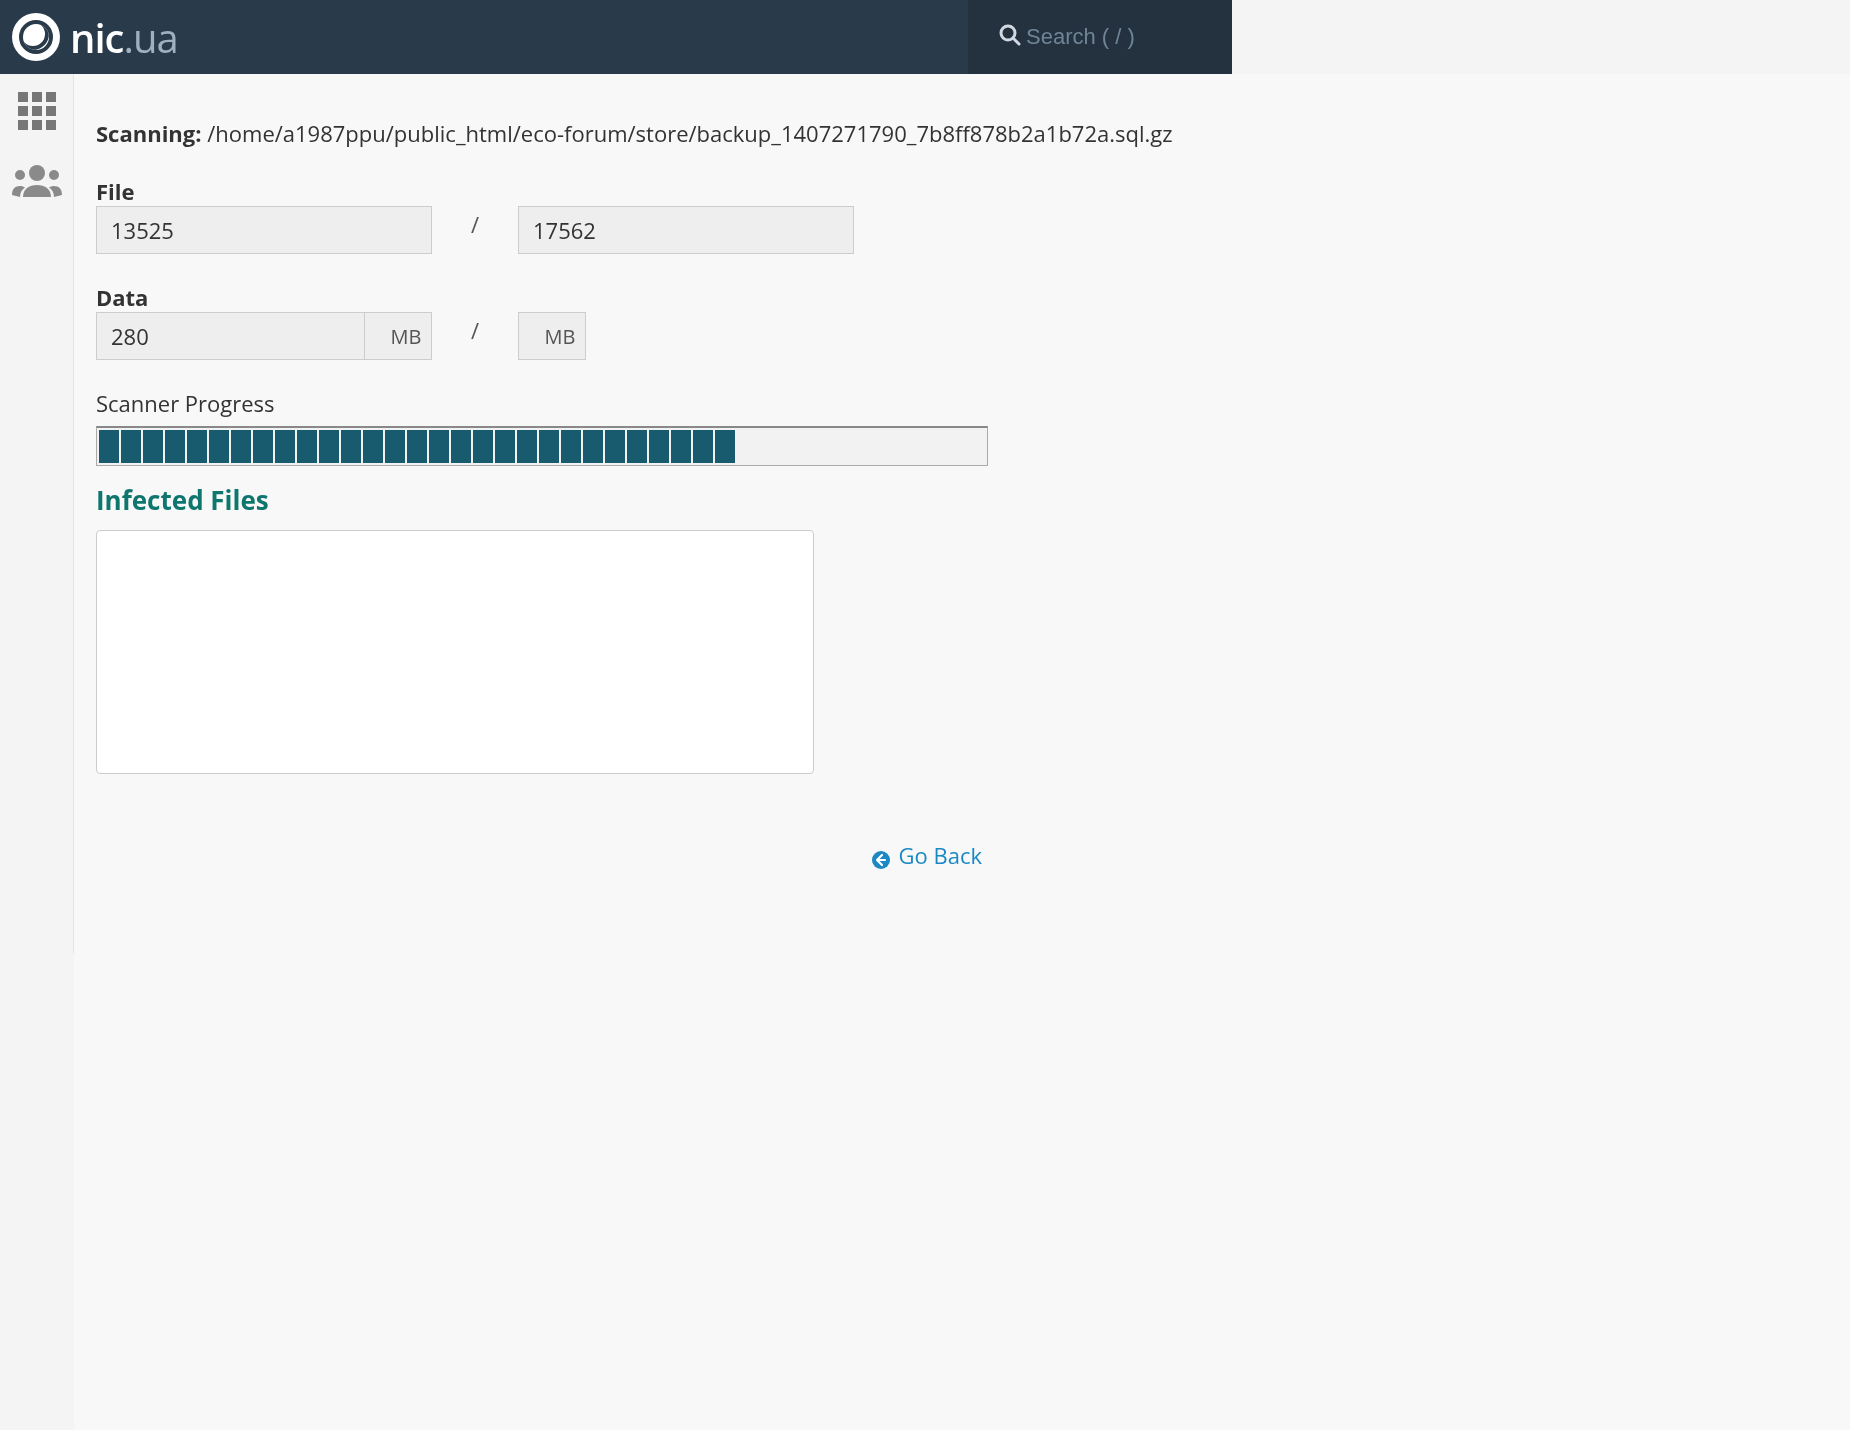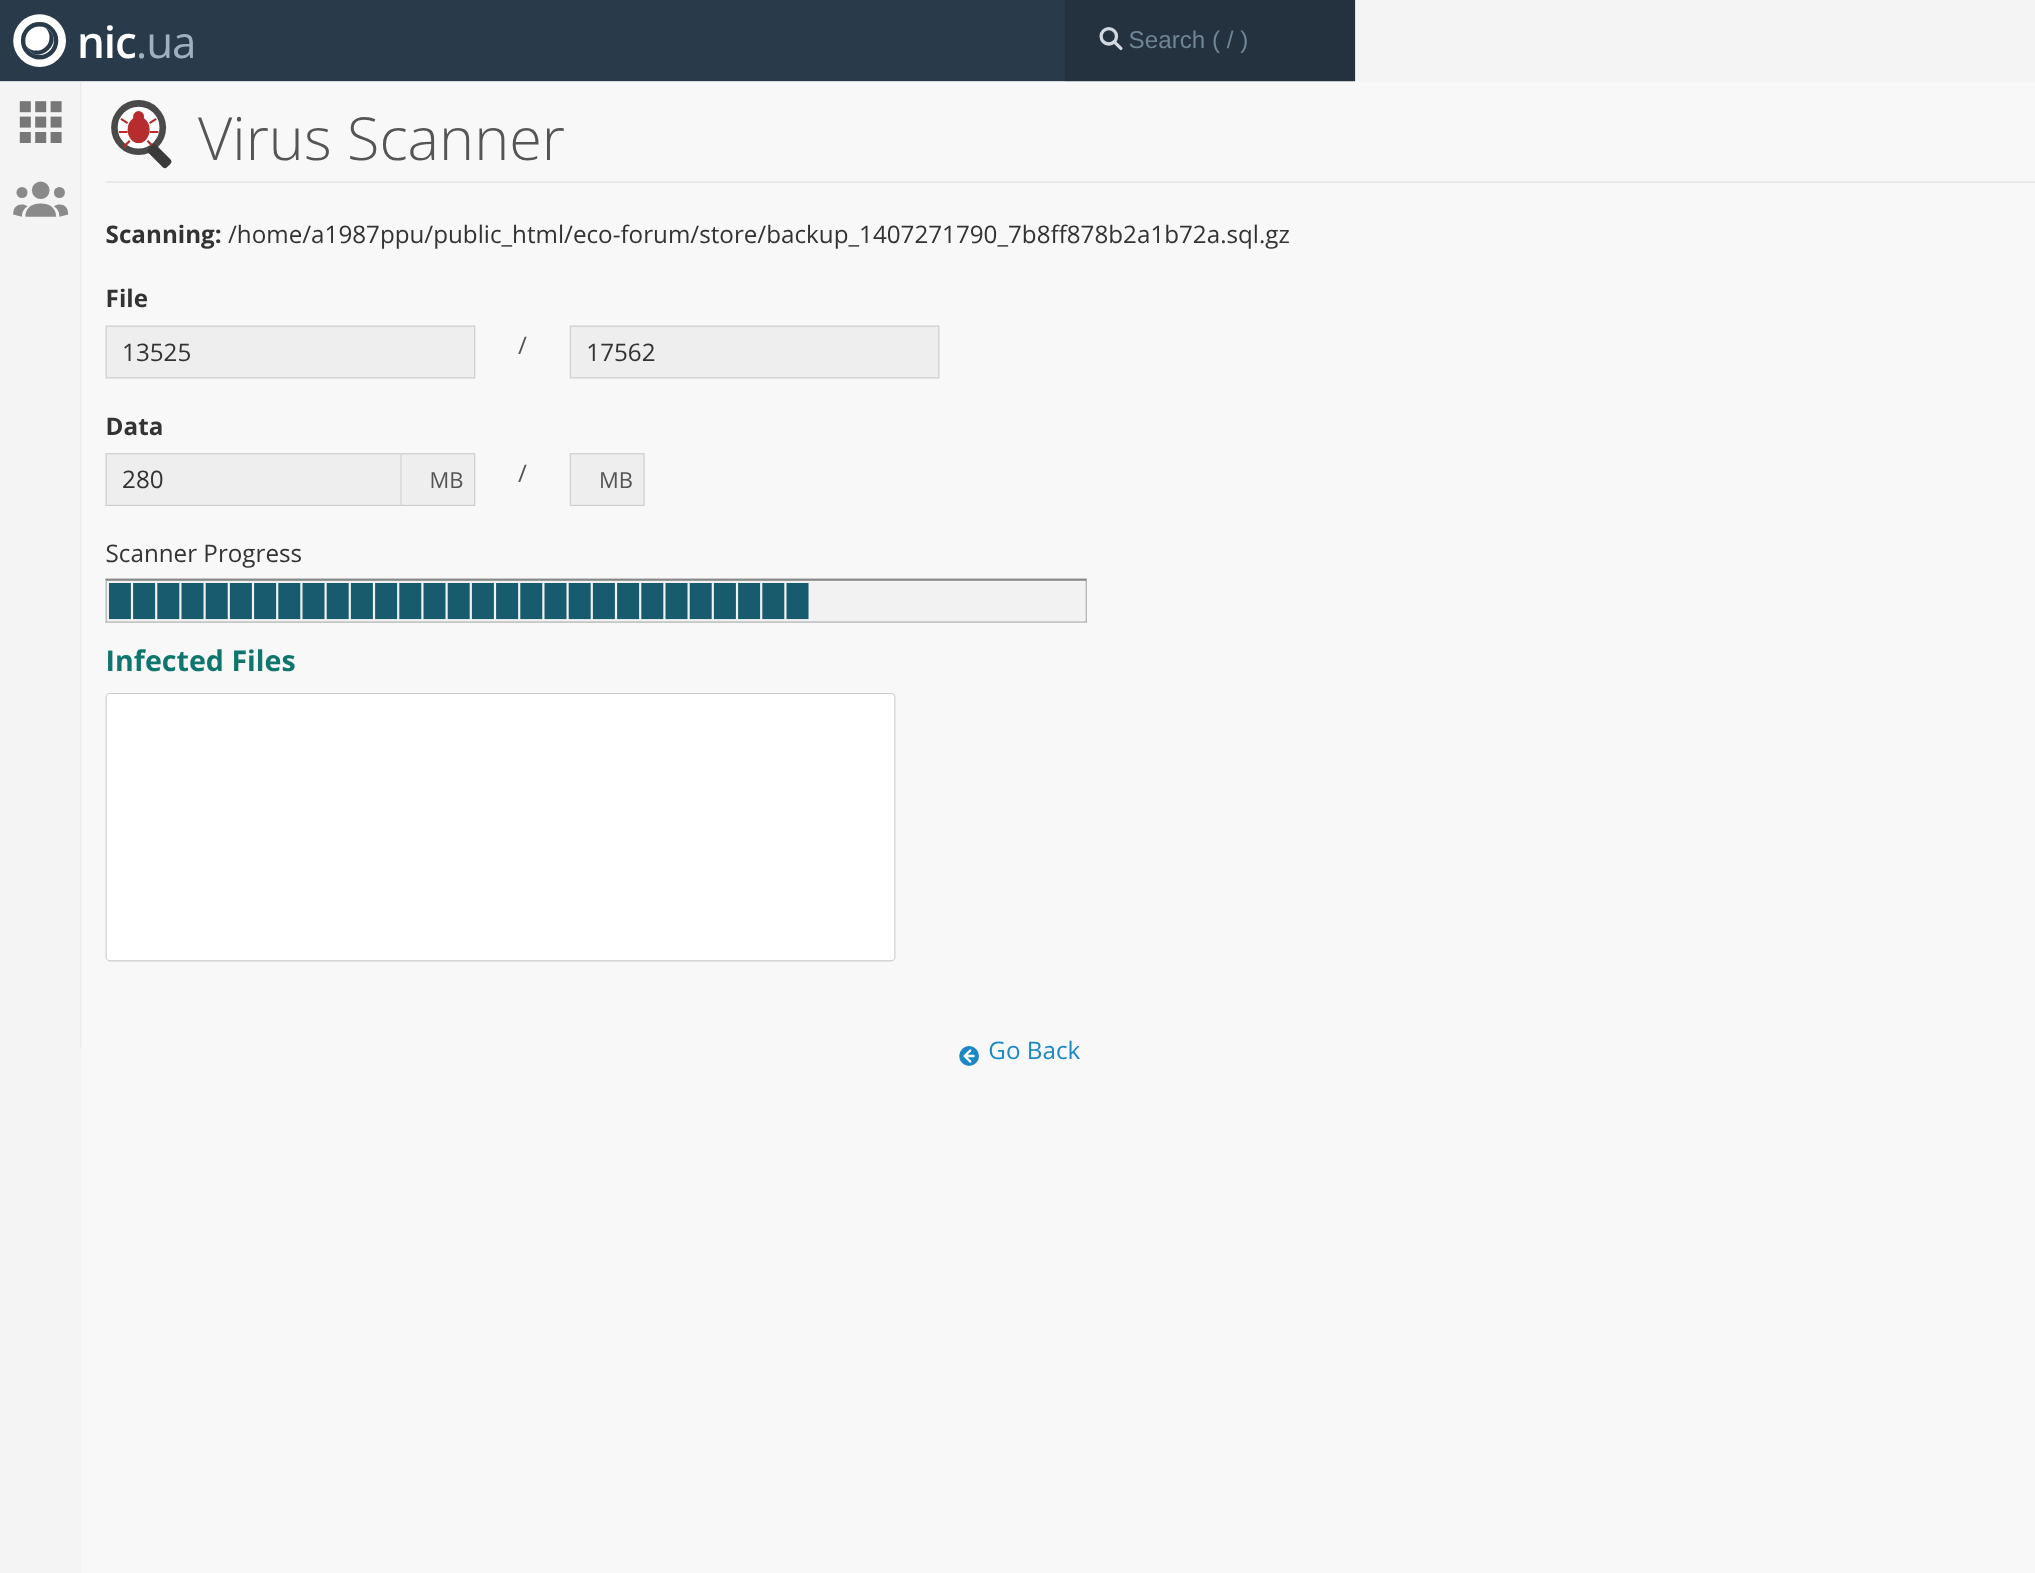--- a/index.html
+++ b/index.html
@@ -131,21 +131,20 @@
   .section-label {
     font-size: 22px;
     font-weight: 700;
     color: #333;
     margin-top: 28px;
   }
 
   .row {
     display: flex;
     align-items: center;
-    margin-top: 10px;
     gap: 0;
   }
   .inputish {
     height: 48px;
     background: #eee;
     border: 1px solid #ccc;
     border-radius: 0;
     padding: 0 14px;
     font-size: 22px;
     color: #333;
@@ -291,39 +290,20 @@
       <circle cx="9" cy="12" r="5"></circle>
       <path d="M1 32c0-6 3-9 8-9 2 0 3 .5 5 1.5-3 2-5 5-5 9.5z"></path>
       <circle cx="43" cy="12" r="5"></circle>
       <path d="M51 32c0-6-3-9-8-9-2 0-3 .5-5 1.5 3 2 5 5 5 9.5z"></path>
     </svg>
   </span>
 </div>
 
 <div class="content">
 
-  <div class="page-title-row">
-    <span>
-      <svg width="70" height="70" viewBox="0 0 70 70">
-        <circle cx="30" cy="30" r="22" fill="#fff" stroke="#4a4a4a" stroke-width="6"></circle>
-        <g fill="#b72c2c">
-          <ellipse cx="30" cy="32" rx="10" ry="12"></ellipse>
-          <circle cx="30" cy="20" r="5"></circle>
-          <line x1="20" y1="26" x2="14" y2="22" stroke="#b72c2c" stroke-width="2"></line>
-          <line x1="40" y1="26" x2="46" y2="22" stroke="#b72c2c" stroke-width="2"></line>
-          <line x1="20" y1="34" x2="12" y2="34" stroke="#b72c2c" stroke-width="2"></line>
-          <line x1="40" y1="34" x2="48" y2="34" stroke="#b72c2c" stroke-width="2"></line>
-          <line x1="22" y1="42" x2="16" y2="48" stroke="#b72c2c" stroke-width="2"></line>
-          <line x1="38" y1="42" x2="44" y2="48" stroke="#b72c2c" stroke-width="2"></line>
-        </g>
-        <rect x="44" y="44" width="24" height="10" rx="3" transform="rotate(45 44 44)" fill="#3a3a3a"></rect>
-      </svg>
-    </span>
-    <h1 class="page-title">Virus Scanner</h1>
-  </div>
 
   <div class="scan-line">
     <span class="label">Scanning:</span>
     <span>/home/a1987ppu/public_html/eco-forum/store/backup_1407271790_7b8ff878b2a1b72a.sql.gz</span>
   </div>
 
   <div class="section-label">File</div>
   <div class="row">
     <div class="inputish box-file">13525</div>
     <div class="sep">/</div>

